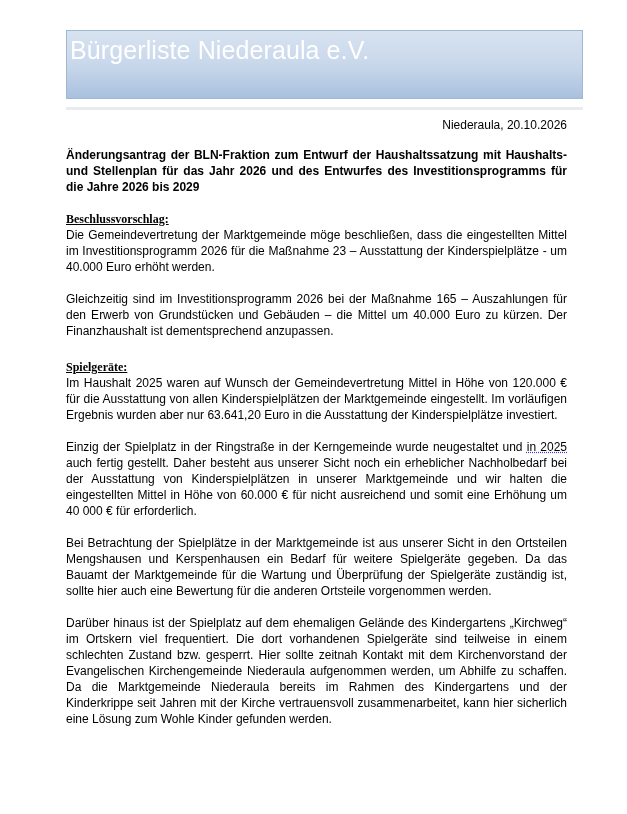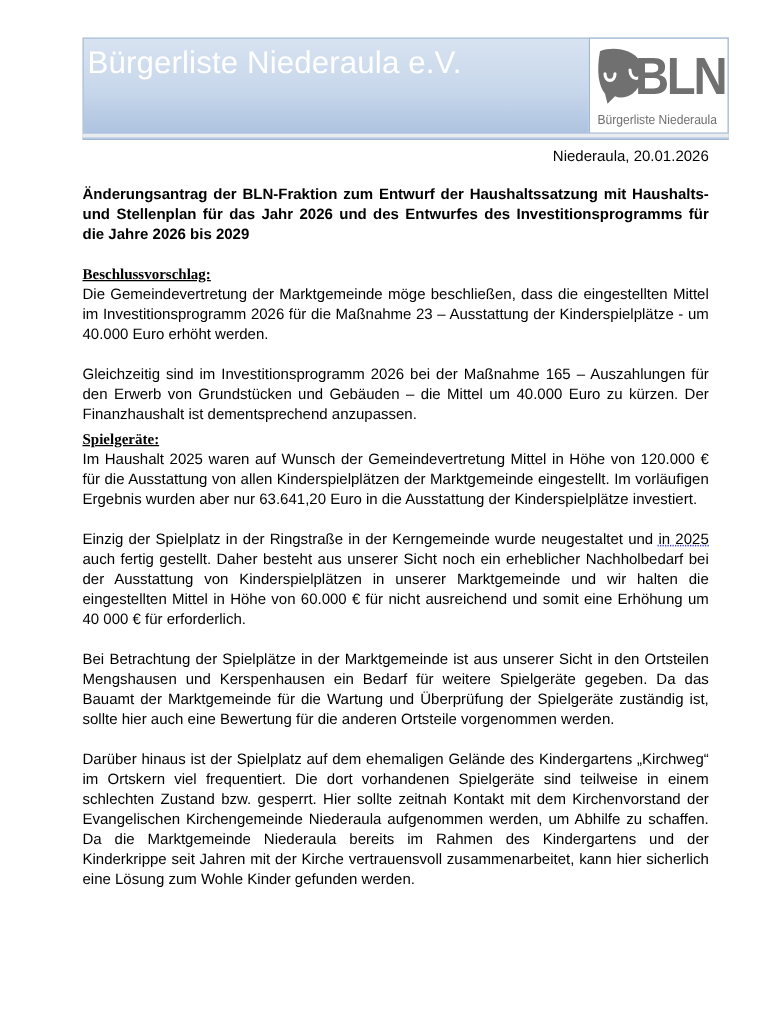--- a/index.html
+++ b/index.html
@@ -1,20 +1,20 @@
 <!DOCTYPE html>
 <html><head>
   <meta charset="utf-8">
   <style>
     html, body { margin: 0; padding: 0; background: #ffffff; }
     body { width: 627px; height: 814px; position: relative; overflow: hidden;
            font-family: "Liberation Sans", sans-serif; color: #000; }
     .page { position: absolute; left: 0; top: 0; width: 627px; height: 814px; background: #fff; }
 
-    .header { position: absolute; left: 66px; top: 30px; width: 517px; height: 82px;
+    .header { position: absolute; left: 66px; top: 30px; width: 517px; height: 69px;
               border: 1px solid #9fb7d4; box-sizing: border-box;
               background: linear-gradient(to bottom, #d8e3f1 0%, #c6d6ea 55%, #a9c0de 100%); }
     .header-shadow { position: absolute; left: 66px; top: 107px; width: 517px; height: 3px; background: #e9ecef; }
     .header-title { position: absolute; left: 3px; top: 5px; font-size: 25px; color: #ffffff;
                     white-space: nowrap; letter-spacing: 0.1px; }
 
     .logo { position: absolute; right: -1px; top: -1px; width: 112px; height: 77px;
             background: #fff; border: 1px solid #9fb7d4; box-sizing: border-box; }
     .logo svg { position: absolute; left: 4px; top: 4px; }
     .logo-letters { position: absolute; left: 36px; top: 9px; font-size: 42px; font-weight: bold;
@@ -31,41 +31,32 @@
     .spell { text-decoration: underline dotted #3b3bd1; margin-top: 40px; }
   </style>
 </head>
 <body>
 
 <div class="page">
 
   <div class="header">
     <div class="header-title">Bürgerliste Niederaula e.V.</div>
 
-    <div class="logo">
-      <svg width="40" height="52" viewBox="0 0 40 52">
-        <path d="M4 6 C 14 2, 30 4, 36 14 C 40 22, 38 34, 30 40 C 26 43, 20 44, 16 42 L 10 48 L 8 40 C 3 34, 1 22, 4 6 Z" fill="#707070"></path>
-        <path d="M8 24 C 8 31, 16 31, 16 24" stroke="#ffffff" stroke-width="2.5" fill="none" stroke-linecap="round"></path>
-        <path d="M28 21 C 28 30, 38 30, 38 21" stroke="#ffffff" stroke-width="2.5" fill="none" stroke-linecap="round"></path>
-      </svg>
-      <div class="logo-letters">BLN</div>
-      <div class="logo-sub">Bürgerliste Niederaula</div>
-    </div>
   </div>
   <div class="header-shadow"></div>
 
   <div class="content">
-    <div class="date">Niederaula, 20.01.2026</div>
+    <div class="date">Niederaula, 20.10.2026</div>
 
     <div class="subject">Änderungsantrag der BLN-Fraktion zum Entwurf der Haushaltssatzung mit Haushalts- und Stellenplan für das Jahr 2026 und des Entwurfes des Investitionsprogramms für die Jahre 2026 bis 2029</div>
 
 
     <div class="section-head">Beschlussvorschlag:</div>
     <p>Die Gemeindevertretung der Marktgemeinde möge beschließen, dass die eingestellten Mittel im Investitionsprogramm 2026 für die Maßnahme 23 – Ausstattung der Kinderspielplätze - um 40.000 Euro erhöht werden.</p>
-    <p style="margin-bottom:4px">Gleichzeitig sind im Investitionsprogramm 2026 bei der Maßnahme 165 – Auszahlungen für den Erwerb von Grundstücken und Gebäuden – die Mittel um 40.000 Euro zu kürzen. Der Finanzhaushalt ist dementsprechend anzupassen.</p>
+    <p style="margin-bottom:20px">Gleichzeitig sind im Investitionsprogramm 2026 bei der Maßnahme 165 – Auszahlungen für den Erwerb von Grundstücken und Gebäuden – die Mittel um 40.000 Euro zu kürzen. Der Finanzhaushalt ist dementsprechend anzupassen.</p>
 
     <div class="section-head">Spielgeräte:</div>
     <p>Im Haushalt 2025 waren auf Wunsch der Gemeindevertretung Mittel in Höhe von 120.000 € für die Ausstattung von allen Kinderspielplätzen der Marktgemeinde eingestellt. Im vorläufigen Ergebnis wurden aber nur 63.641,20 Euro in die Ausstattung der Kinderspielplätze investiert.</p>
     <p><span>Einzig der Spielplatz in der Ringstraße in der Kerngemeinde wurde neugestaltet und </span><span class="spell">in 2025</span><span> auch fertig gestellt. Daher besteht aus unserer Sicht noch ein erheblicher Nachholbedarf bei der Ausstattung von Kinderspielplätzen in unserer Marktgemeinde und wir halten die eingestellten Mittel in Höhe von 60.000 € für nicht ausreichend und somit eine Erhöhung um 40 000 € für erforderlich.</span></p>
     <p>Bei Betrachtung der Spielplätze in der Marktgemeinde ist aus unserer Sicht in den Ortsteilen Mengshausen und Kerspenhausen ein Bedarf für weitere Spielgeräte gegeben. Da das Bauamt der Marktgemeinde für die Wartung und Überprüfung der Spielgeräte zuständig ist, sollte hier auch eine Bewertung für die anderen Ortsteile vorgenommen werden.</p>
     <p>Darüber hinaus ist der Spielplatz auf dem ehemaligen Gelände des Kindergartens „Kirchweg“ im Ortskern viel frequentiert. Die dort vorhandenen Spielgeräte sind teilweise in einem schlechten Zustand bzw. gesperrt. Hier sollte zeitnah Kontakt mit dem Kirchenvorstand der Evangelischen Kirchengemeinde Niederaula aufgenommen werden, um Abhilfe zu schaffen. Da die Marktgemeinde Niederaula bereits im Rahmen des Kindergartens und der Kinderkrippe seit Jahren mit der Kirche vertrauensvoll zusammenarbeitet, kann hier sicherlich eine Lösung zum Wohle Kinder gefunden werden.</p>
   </div>
 </div>
 
 </body></html>

